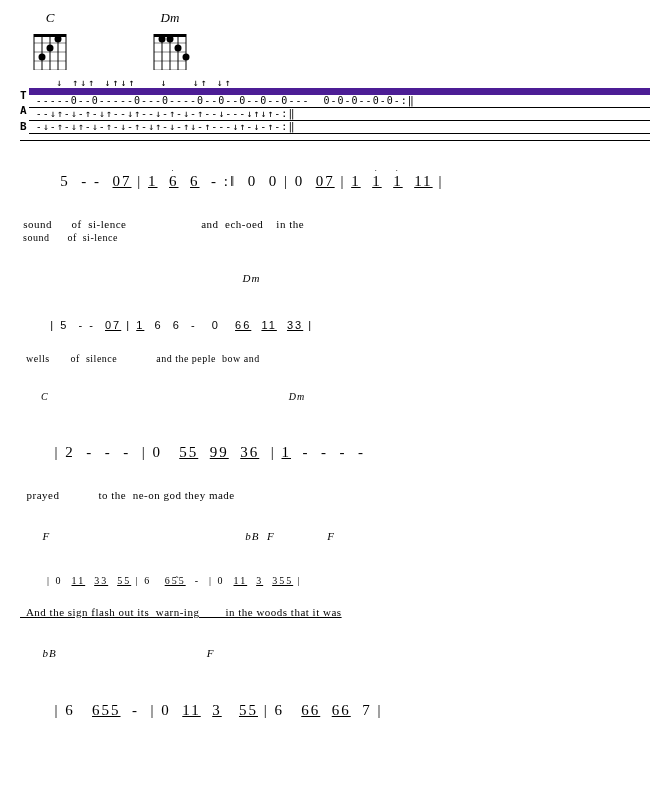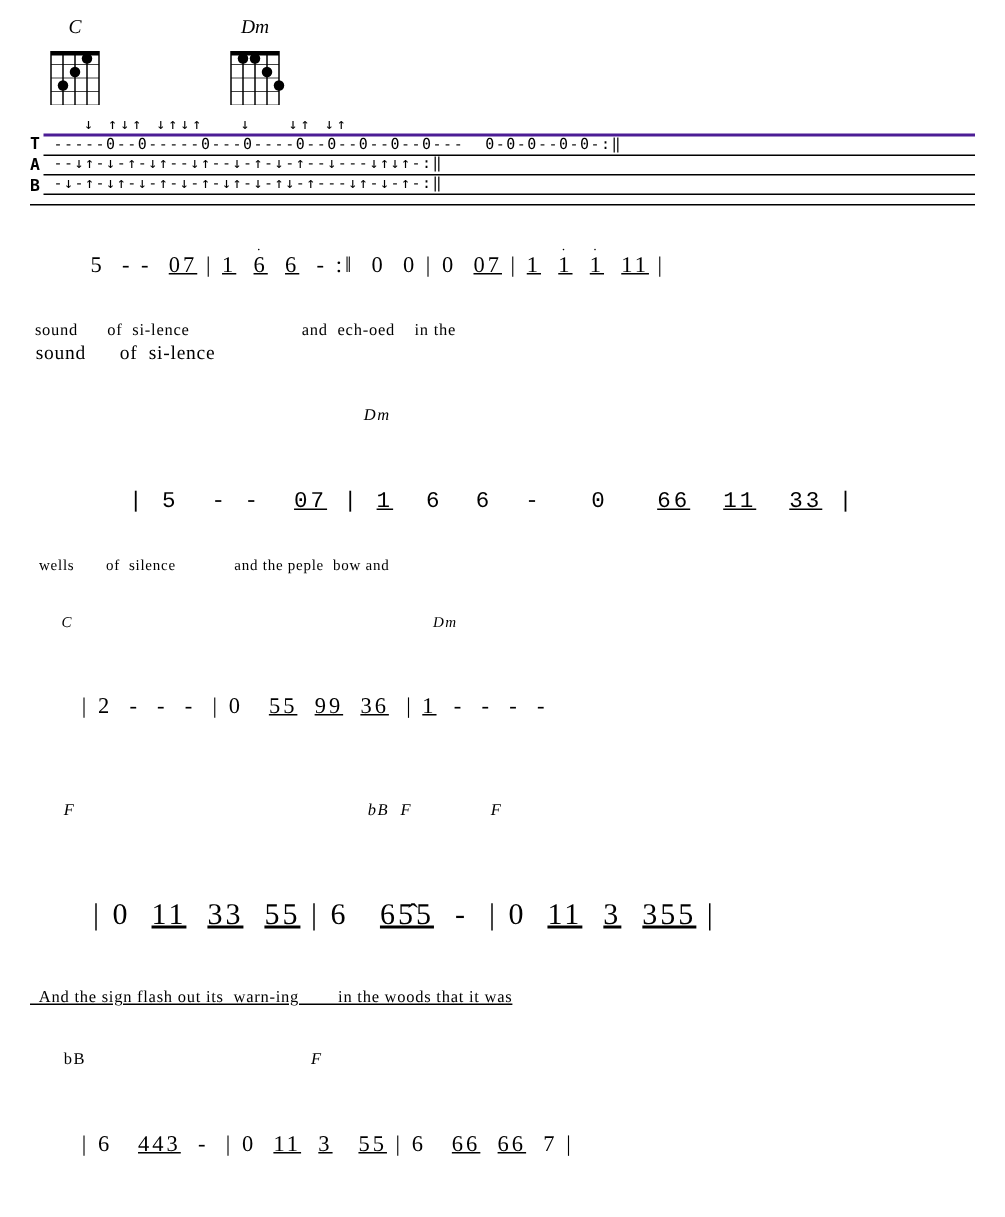--- a/index.html
+++ b/index.html
@@ -121,21 +121,21 @@
       &nbsp;&nbsp;↓&nbsp;↑↓↑&nbsp;↓↑↓↑&nbsp;&nbsp;&nbsp;↓&nbsp;&nbsp;&nbsp;↓↑&nbsp;↓↑
     </div>
 
     <div style="position:relative; font-family:monospace; font-size:11px;">
       <div style="display:flex; align-items:stretch;">
         <div style="font-size:11px; font-weight:bold; line-height:13px; display:flex; flex-direction:column; justify-content:space-around; margin-right:2px;">
           <span>T</span>
           <span>A</span>
           <span>B</span>
         </div>
-        <div style="flex:1; border-top:2px solid #4c1d95;">
+        <div style="flex:1; border-top:7px solid #4c1d95;">
           <div style="height:13px; border-bottom:1px solid #000; font-size:10px; letter-spacing:1px; display:flex; align-items:center;">
             &nbsp;-----0--0-----0---0----0--0--0--0--0---&nbsp;&nbsp;0-0-0--0-0-:‖
           </div>
           <div style="height:13px; border-bottom:1px solid #000; font-size:10px; letter-spacing:1px; display:flex; align-items:center;">
             &nbsp;--↓↑-↓-↑-↓↑--↓↑--↓-↑-↓-↑--↓---↓↑↓↑-:‖
           </div>
           <div style="height:13px; border-bottom:1px solid #000; font-size:10px; letter-spacing:1px; display:flex; align-items:center;">
             &nbsp;-↓-↑-↓↑-↓-↑-↓-↑-↓↑-↓-↑↓-↑---↓↑-↓-↑-:‖
           </div>
         </div>
@@ -143,55 +143,56 @@
     </div>
   </div>
 
   <hr style="border:none; border-top:1px solid #000; margin:4px 0;">
 
   <div class="line-block">
     <div style="font-size:15px; white-space:pre; letter-spacing:2px; font-family:'Times New Roman',serif; line-height:1.6;">
       &nbsp;5&nbsp;&nbsp;-&nbsp;-&nbsp;&nbsp;<u>07</u>&nbsp;|&nbsp;<u>1</u>&nbsp;&nbsp;<span style="display:inline-block;position:relative;"><u>6</u><span style="position:absolute;top:-6px;left:2px;font-size:9px;">·</span></span>&nbsp;&nbsp;<u>6</u>&nbsp;&nbsp;-&nbsp;:‖&nbsp;&nbsp;0&nbsp;&nbsp;0&nbsp;|&nbsp;0&nbsp;&nbsp;<u>07</u>&nbsp;|&nbsp;<u>1</u>&nbsp;&nbsp;<span style="display:inline-block;position:relative;"><u>1</u><span style="position:absolute;top:-6px;left:2px;font-size:9px;">·</span></span>&nbsp;&nbsp;<span style="display:inline-block;position:relative;"><u>1</u><span style="position:absolute;top:-6px;left:2px;font-size:9px;">·</span></span>&nbsp;&nbsp;<u>11</u>&nbsp;|
     </div>
     <div style="font-size:11px; white-space:pre; letter-spacing:0.5px; line-height:1.3;"> sound&nbsp;&nbsp;&nbsp;&nbsp;&nbsp;&nbsp;of&nbsp;&nbsp;si-lence&nbsp;&nbsp;&nbsp;&nbsp;&nbsp;&nbsp;&nbsp;&nbsp;&nbsp;&nbsp;&nbsp;&nbsp;&nbsp;&nbsp;&nbsp;&nbsp;&nbsp;&nbsp;&nbsp;&nbsp;&nbsp;&nbsp;&nbsp;and&nbsp;&nbsp;ech-oed&nbsp;&nbsp;&nbsp;&nbsp;in&nbsp;the</div>
-    <div style="font-size:13px; white-space:pre; letter-spacing:0.5px; line-height:1.3;"> sound&nbsp;&nbsp;&nbsp;&nbsp;&nbsp;&nbsp;of&nbsp;&nbsp;si-lence</div>
+    <div style="font-size:10px; white-space:pre; letter-spacing:0.5px; line-height:1.3;"> sound&nbsp;&nbsp;&nbsp;&nbsp;&nbsp;&nbsp;of&nbsp;&nbsp;si-lence</div>
   </div>
 
   <div class="line-block">
     <div style="font-size:11px; white-space:pre; letter-spacing:1px; min-height:14px; line-height:1.3;">
       <span style="font-style:italic; margin-left:200px;">Dm</span>
     </div>
-    <div style="font-size:15px; white-space:pre; letter-spacing:2px; font-family:Liberation Mono, monospace; line-height:1.6;">
+    <div style="font-size:11px; white-space:pre; letter-spacing:2px; font-family:Liberation Sans, sans-serif; line-height:1.6;">
       |&nbsp;5&nbsp;&nbsp;-&nbsp;-&nbsp;&nbsp;<u>07</u>&nbsp;|&nbsp;<u>1</u>&nbsp;&nbsp;6&nbsp;&nbsp;6&nbsp;&nbsp;-&nbsp;&nbsp;&nbsp;0&nbsp;&nbsp;&nbsp;<u>66</u>&nbsp;&nbsp;<u>11</u>&nbsp;&nbsp;<u>33</u>&nbsp;|
     </div>
     <div style="font-size:10px; white-space:pre; letter-spacing:0.5px; line-height:1.3;">  wells&nbsp;&nbsp;&nbsp;&nbsp;&nbsp;&nbsp;&nbsp;of&nbsp;&nbsp;silence&nbsp;&nbsp;&nbsp;&nbsp;&nbsp;&nbsp;&nbsp;&nbsp;&nbsp;&nbsp;&nbsp;&nbsp;&nbsp;and&nbsp;the&nbsp;peple&nbsp;&nbsp;bow&nbsp;and</div>
   </div>
 
   <div class="line-block">
     <div style="font-size:10px; white-space:pre; letter-spacing:1px; min-height:14px; line-height:1.3;">
       <span style="font-style:italic;">C</span><span style="font-style:italic; margin-left:240px;">Dm</span>
     </div>
     <div style="font-size:15px; white-space:pre; letter-spacing:2px; font-family:'Times New Roman',serif; line-height:1.6;">
       |&nbsp;2&nbsp;&nbsp;-&nbsp;&nbsp;-&nbsp;&nbsp;-&nbsp;&nbsp;|&nbsp;0&nbsp;&nbsp;&nbsp;<u>55</u>&nbsp;&nbsp;<u>99</u>&nbsp;&nbsp;<u>36</u>&nbsp;&nbsp;|&nbsp;<u>1</u>&nbsp;&nbsp;-&nbsp;&nbsp;-&nbsp;&nbsp;-&nbsp;&nbsp;-
     </div>
+    <div style="font-size:11px; white-space:pre; letter-spacing:0.5px; line-height:1.3;">  prayed&nbsp;&nbsp;&nbsp;&nbsp;&nbsp;&nbsp;&nbsp;&nbsp;&nbsp;&nbsp;&nbsp;&nbsp;to the&nbsp;&nbsp;ne-on god they made</div>
   </div>
 
   <div class="line-block">
     <div style="font-size:11px; white-space:pre; letter-spacing:1px; min-height:14px; line-height:1.3;">
       <span style="font-style:italic;">F</span><span style="font-style:italic; margin-left:195px;">bB&nbsp;&nbsp;F&nbsp;&nbsp;&nbsp;&nbsp;&nbsp;&nbsp;</span><span style="font-style:italic; margin-left:30px;">F</span>
     </div>
-    <div style="font-size:20px; white-space:pre; letter-spacing:2px; font-family:'Times New Roman',serif; line-height:1.6;">
+    <div style="font-size:10px; white-space:pre; letter-spacing:2px; font-family:'Times New Roman',serif; line-height:1.6;">
       |&nbsp;0&nbsp;&nbsp;<u>11</u>&nbsp;&nbsp;<u>33</u>&nbsp;&nbsp;<u>55</u>&nbsp;|&nbsp;6&nbsp;&nbsp;&nbsp;<u>65̂5</u>&nbsp;&nbsp;-&nbsp;&nbsp;|&nbsp;0&nbsp;&nbsp;<u>11</u>&nbsp;&nbsp;<u>3</u>&nbsp;&nbsp;<u>355</u>&nbsp;|
     </div>
     <div style="font-size:11px; white-space:pre; letter-spacing:0.5px; line-height:1.3;text-decoration:underline;">  And the sign flash out its&nbsp;&nbsp;warn-ing&nbsp;&nbsp;&nbsp;&nbsp;&nbsp;&nbsp;&nbsp;&nbsp;in the woods that it was</div>
   </div>
 
   <div class="line-block">
     <div style="font-size:11px; white-space:pre; letter-spacing:1px; min-height:14px; line-height:1.3;">
-      <span style="">bB</span><span style="font-style:italic; margin-left:150px;">F</span>
+      <span style="font-style:italic;">bB</span><span style="font-style:italic; margin-left:150px;">F</span>
     </div>
     <div style="font-size:15px; white-space:pre; letter-spacing:2px; font-family:'Times New Roman',serif; line-height:1.6;">
-      |&nbsp;6&nbsp;&nbsp;&nbsp;<u>443</u>&nbsp;&nbsp;-&nbsp;&nbsp;|&nbsp;0&nbsp;&nbsp;<u>11</u>&nbsp;&nbsp;<u>3</u>&nbsp;&nbsp;&nbsp;<u>55</u>&nbsp;|&nbsp;6&nbsp;&nbsp;&nbsp;<u>66</u>&nbsp;&nbsp;<u>66</u>&nbsp;&nbsp;7&nbsp;|
+      |&nbsp;6&nbsp;&nbsp;&nbsp;<u>655</u>&nbsp;&nbsp;-&nbsp;&nbsp;|&nbsp;0&nbsp;&nbsp;<u>11</u>&nbsp;&nbsp;<u>3</u>&nbsp;&nbsp;&nbsp;<u>55</u>&nbsp;|&nbsp;6&nbsp;&nbsp;&nbsp;<u>66</u>&nbsp;&nbsp;<u>66</u>&nbsp;&nbsp;7&nbsp;|
     </div>
 
   </div>
 
 </div>
 
 </body></html>

